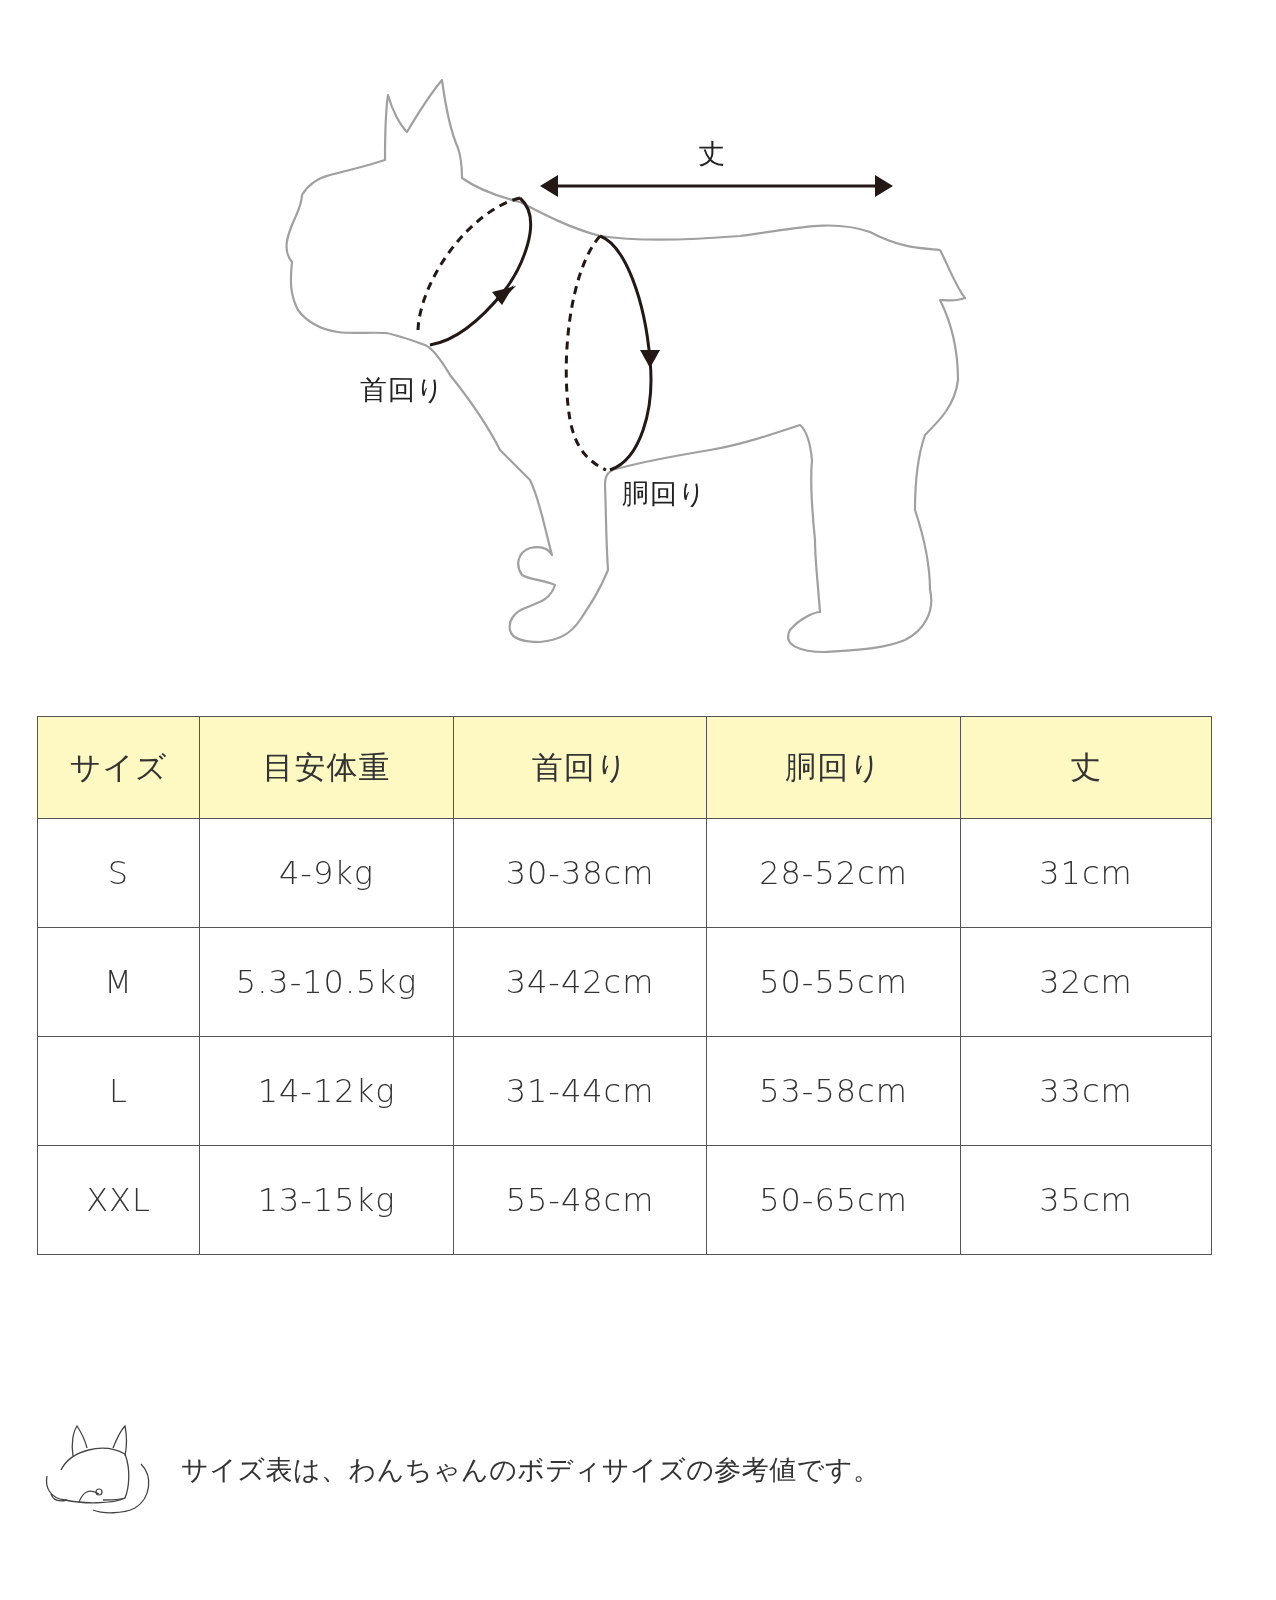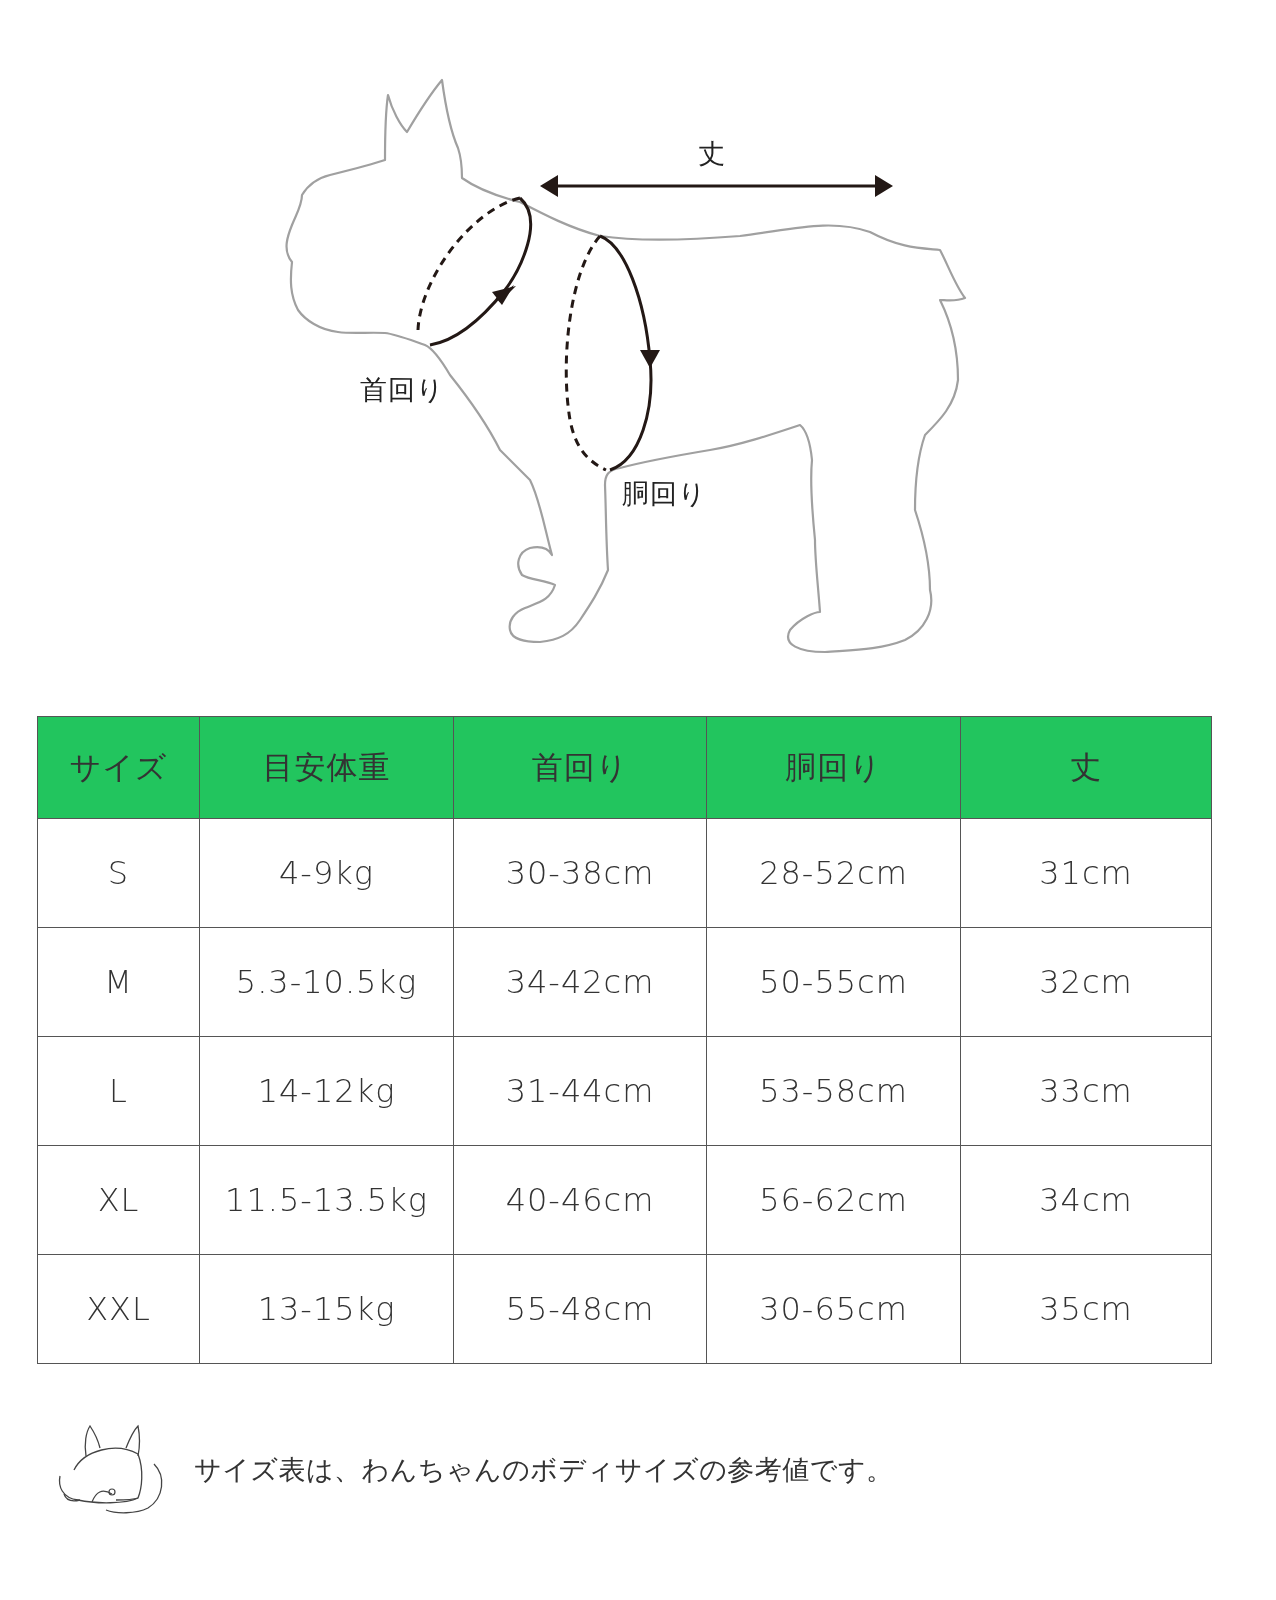--- a/index.html
+++ b/index.html
@@ -4,25 +4,25 @@
 <style>
   html, body { margin: 0; padding: 0; background: #ffffff; }
   body { width: 1276px; height: 1600px; position: relative; overflow: hidden;
          font-family: "DejaVu Sans", "Liberation Sans", sans-serif; color: #333333; }
   .diagram { position: absolute; left: 0; top: 0; width: 1276px; height: 700px; }
   .diagram svg { position: absolute; left: 0; top: 0; }
   .dlabel { position: absolute; font-size: 27px; color: #222; font-weight: 500; letter-spacing: 1px; }
   table.size-table { position: absolute; left: 37px; top: 716px; width: 1174px;
     border-collapse: collapse; table-layout: fixed; }
   table.size-table th, table.size-table td { border: 1.5px solid #555555; text-align: center; }
-  table.size-table th { background: #22c55e; height: 99px; font-size: 31px; font-weight: 500;
+  table.size-table th { background: #fef9c3; height: 99px; font-size: 31px; font-weight: 500;
     color: #333; letter-spacing: 1px; }
   table.size-table td { height: 106px; font-size: 32px; font-weight: 300; color: #333;
     font-family: "DejaVu Sans", sans-serif; letter-spacing: 1px; }
-  .note { position: absolute; left: 56px; top: 1420px; height: 100px; width: 1000px; text-align: center; }
+  .note { position: absolute; left: 43px; top: 1420px; height: 100px; width: 1000px; text-align: center; }
   .note-text { position: absolute; left: 138px; top: 32px; font-size: 27px; color: #333;
     white-space: nowrap; letter-spacing: 0.5px; }
 </style>
 </head>
 <body>
 
 <div class="diagram">
   <svg width="1276" height="700" viewBox="0 0 1276 700">
 
     <path d="M388 95 C392 110 400 125 407 132 C420 110 432 92 442 80 C446 110 450 130 458 148 C462 160 462 172 462 178
@@ -89,31 +89,24 @@
       <td>32cm</td>
     </tr>
     <tr>
       <td>L</td>
       <td>14-12kg</td>
       <td>31-44cm</td>
       <td>53-58cm</td>
       <td>33cm</td>
     </tr>
     <tr>
-      <td>XL</td>
-      <td>11.5-13.5kg</td>
-      <td>40-46cm</td>
-      <td>56-62cm</td>
-      <td>34cm</td>
-    </tr>
-    <tr>
       <td>XXL</td>
       <td>13-15kg</td>
       <td>55-48cm</td>
-      <td>30-65cm</td>
+      <td>50-65cm</td>
       <td>35cm</td>
     </tr>
   </tbody>
 </table>
 
 <div class="note">
   <svg width="112" height="96" viewBox="0 0 112 96" style="position:absolute;left:0;top:0;">
     <path d="M30 36 C28 24 30 12 34 6 C38 12 42 20 44 28 M70 28 C74 18 78 10 82 6 C84 16 84 26 82 36" fill="none" stroke="#444" stroke-width="1.3"></path>
     <path d="M18 50 C28 30 60 22 82 34 C88 50 86 68 82 78 C70 84 40 84 22 80 C6 78 2 66 4 56" fill="none" stroke="#444" stroke-width="1.3"></path>
     <path d="M8 74 C10 80 16 82 24 80 M36 82 C40 72 46 68 56 74 M60 80 C68 80 76 80 82 78" fill="none" stroke="#444" stroke-width="1.3"></path>

